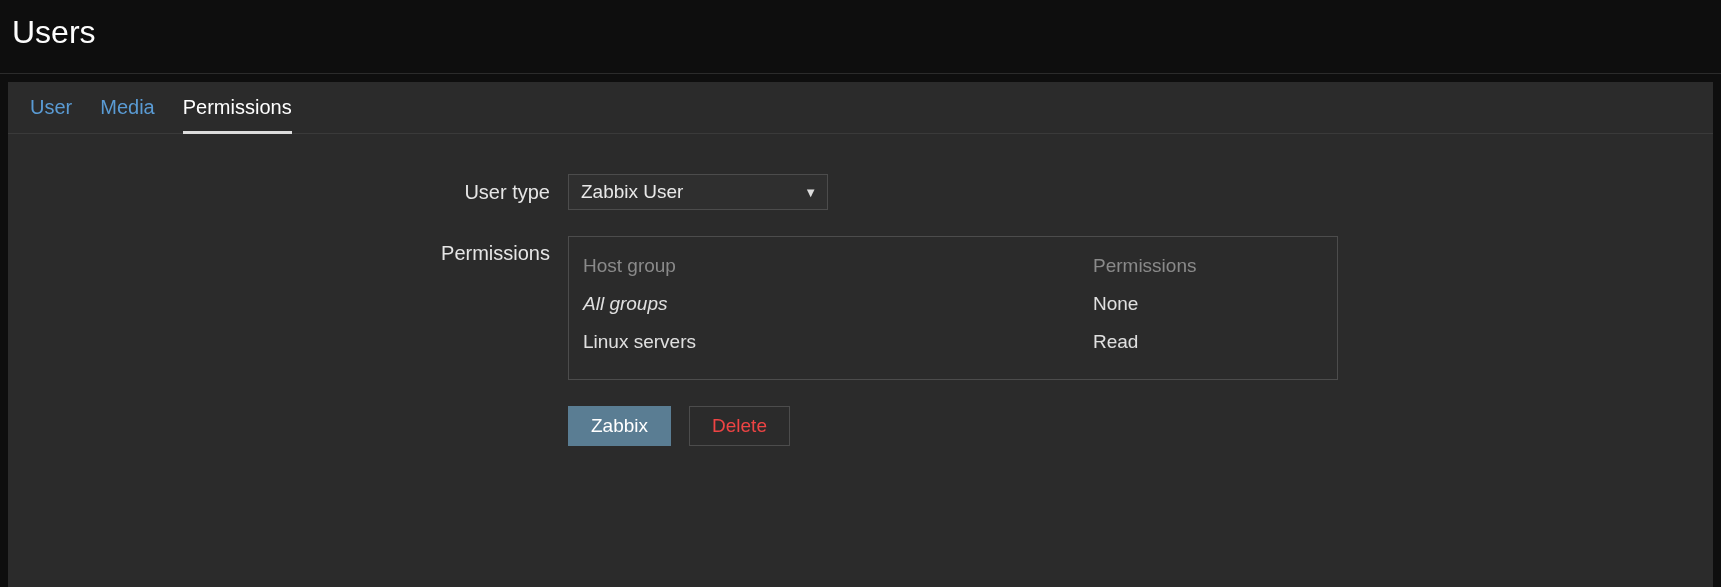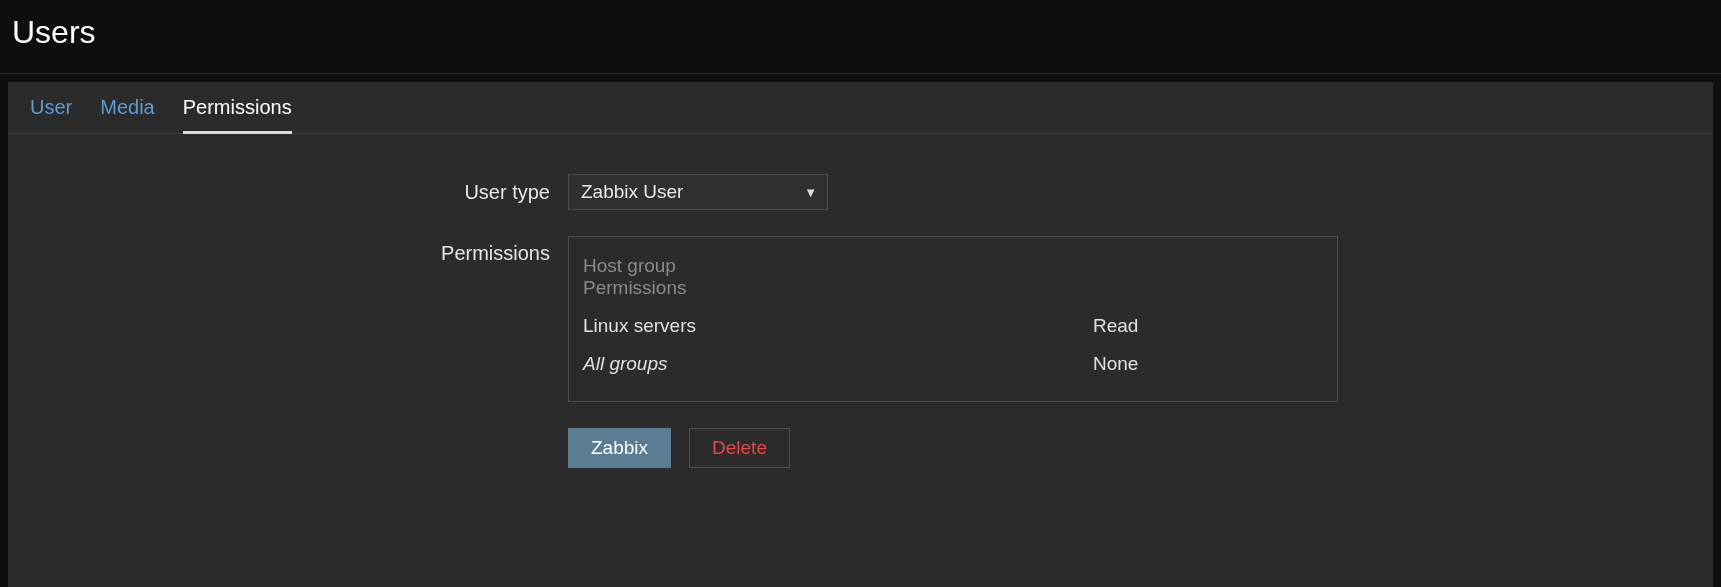--- a/index.html
+++ b/index.html
@@ -111,21 +111,20 @@
     width: 770px;
     padding: 10px 0 18px 0;
   }
   .perm-row {
     display: flex;
     padding: 8px 14px;
     font-size: 19px;
   }
   .perm-header {
     color: #8a8a8a;
-    flex-direction: column;
   }
   .perm-col-group {
     width: 510px;
   }
   .perm-col-perm {
     flex: 1;
   }
   .italic {
     font-style: italic;
   }
@@ -186,26 +185,26 @@
 
     <div class="form-row top-align">
       <div class="label-col">Permissions</div>
       <div class="field-col">
         <div class="perm-table">
           <div class="perm-row perm-header">
             <div class="perm-col-group">Host group</div>
             <div class="perm-col-perm">Permissions</div>
           </div>
           <div class="perm-row">
+            <div class="perm-col-group italic">All groups</div>
+            <div class="perm-col-perm">None</div>
+          </div>
+          <div class="perm-row">
             <div class="perm-col-group">Linux servers</div>
             <div class="perm-col-perm">Read</div>
-          </div>
-          <div class="perm-row">
-            <div class="perm-col-group italic">All groups</div>
-            <div class="perm-col-perm">None</div>
           </div>
         </div>
       </div>
     </div>
 
 
     <div class="form-row">
       <div class="label-col"></div>
       <div class="field-col buttons-row">
         <button class="btn primary">Zabbix</button>

